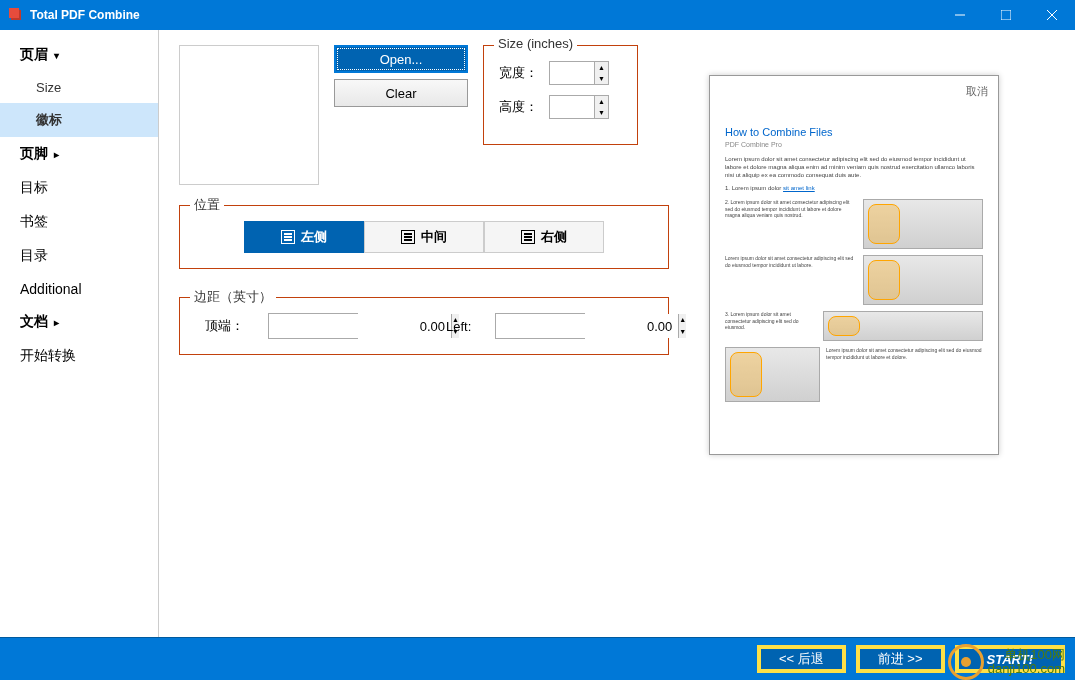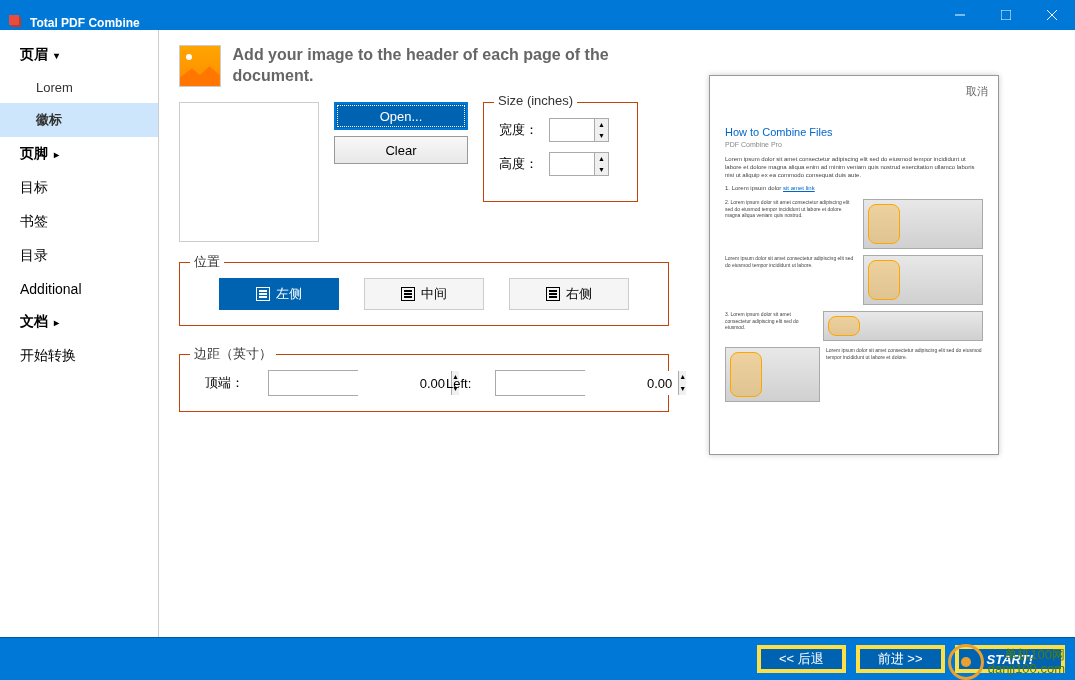--- a/index.html
+++ b/index.html
@@ -1,18 +1,18 @@
 <!DOCTYPE html>
 <html><head>
 <meta charset="utf-8">
 <style>
 * { margin: 0; padding: 0; box-sizing: border-box; font-family: "Microsoft YaHei", Arial, sans-serif; }
 body { width: 1075px; height: 680px; background: #fff; overflow: hidden; position: relative; }
 
-.titlebar { height: 30px; background: #0078d7; color: #fff; display: flex; align-items: flex-end; padding-left: 8px; font-size: 12px; }
+.titlebar { height: 30px; background: #0078d7; color: #fff; display: flex; align-items: center; padding-left: 8px; font-size: 12px; }
 .titlebar .icon { width: 16px; height: 16px; margin-right: 6px; display: inline-flex; align-items: center; justify-content: center; }
 .titlebar .title { flex: 1; font-weight: bold; }
 .titlebar .winbtn { width: 46px; height: 30px; display: flex; align-items: center; justify-content: center; cursor: pointer; }
 
 .content { display: flex; height: 607px; }
 
 .sidebar { width: 159px; border-right: 1px solid #ccc; padding-top: 8px; }
 .sidebar .item { padding: 8px 20px; font-size: 14px; cursor: pointer; color: #000; }
 .sidebar .item.header { font-weight: bold; display: flex; align-items: center; }
 .sidebar .item.header .arrow { margin-left: 6px; font-size: 10px; }
@@ -39,21 +39,21 @@
 .group-label { position: absolute; top: -10px; left: 10px; background: #fff; padding: 0 4px; font-size: 13px; color: #333; }
 .size-group { width: 155px; }
 .size-row { display: flex; align-items: center; margin-bottom: 10px; }
 .size-row label { width: 50px; font-size: 13px; }
 .spinner { width: 60px; height: 24px; border: 1px solid #aaa; display: flex; }
 .spinner input { width: 44px; border: none; text-align: right; padding-right: 4px; font-size: 12px; outline: none; }
 .spinner .spins { width: 16px; display: flex; flex-direction: column; border-left: 1px solid #aaa; }
 .spinner .spins span { flex: 1; font-size: 7px; text-align: center; line-height: 11px; cursor: pointer; background: #f0f0f0; }
 
 .pos-group { width: 490px; }
-.seg-row { display: flex; gap: 25px; justify-content: center; }
+.seg-row { display: flex; justify-content: center; font-weight: bold; }
 .seg-btn { width: 120px; height: 32px; border: 1px solid #ccc; background: #f5f5f5; display: flex; align-items: center; justify-content: center; gap: 6px; font-size: 13px; cursor: pointer; }
 .seg-btn.active { background: #0063b1; border-color: #0063b1; color: #fff; }
 .seg-btn .seg-icon { width: 14px; height: 14px; border: 1px solid currentColor; position: relative; }
 .seg-btn .seg-icon::before { content: ""; position: absolute; top: 2px; left: 2px; right: 2px; height: 2px; background: currentColor; box-shadow: 0 3px 0 currentColor, 0 6px 0 currentColor; }
 
 .margin-group { width: 490px; }
 .margin-row { display: flex; align-items: center; gap: 24px; padding: 0 10px; }
 .margin-row label { font-size: 13px; }
 .num-input { width: 90px; height: 26px; display: flex; border: 1px solid #aaa; }
 .num-input input { flex: 1; border: none; text-align: right; padding-right: 6px; font-size: 13px; outline: none; }
@@ -109,43 +109,39 @@
       </svg>
     </div>
 </div>
 
 <div class="content">
   <div class="sidebar">
     <div class="item header">
         <span>页眉</span>
         <span class="arrow">▾</span>
       </div>
-    <div class="item sub">Lorem</div>
+    <div class="item sub">Size</div>
     <div class="item sub active">徽标</div>
     <div class="item header">
         <span>页脚</span>
         <span class="arrow">▸</span>
       </div>
     <div class="item">目标</div>
     <div class="item">书签</div>
     <div class="item">目录</div>
     <div class="item">Additional</div>
     <div class="item header">
         <span>文档</span>
         <span class="arrow">▸</span>
       </div>
     <div class="item">开始转换</div>
   </div>
 
   <div class="main">
     <div class="main-left">
-      <div class="header-row">
-        <div class="header-icon"></div>
-        <div class="header-text">Add your image to the header of each page of the document.</div>
-      </div>
 
       <div class="row1">
         <div class="preview-box"></div>
         <div class="btn-col">
           <button class="btn primary">Open...</button>
           <button class="btn">Clear</button>
         </div>
         <div class="group size-group">
           <div class="group-label">Size (inches)</div>
           <div class="size-row">

